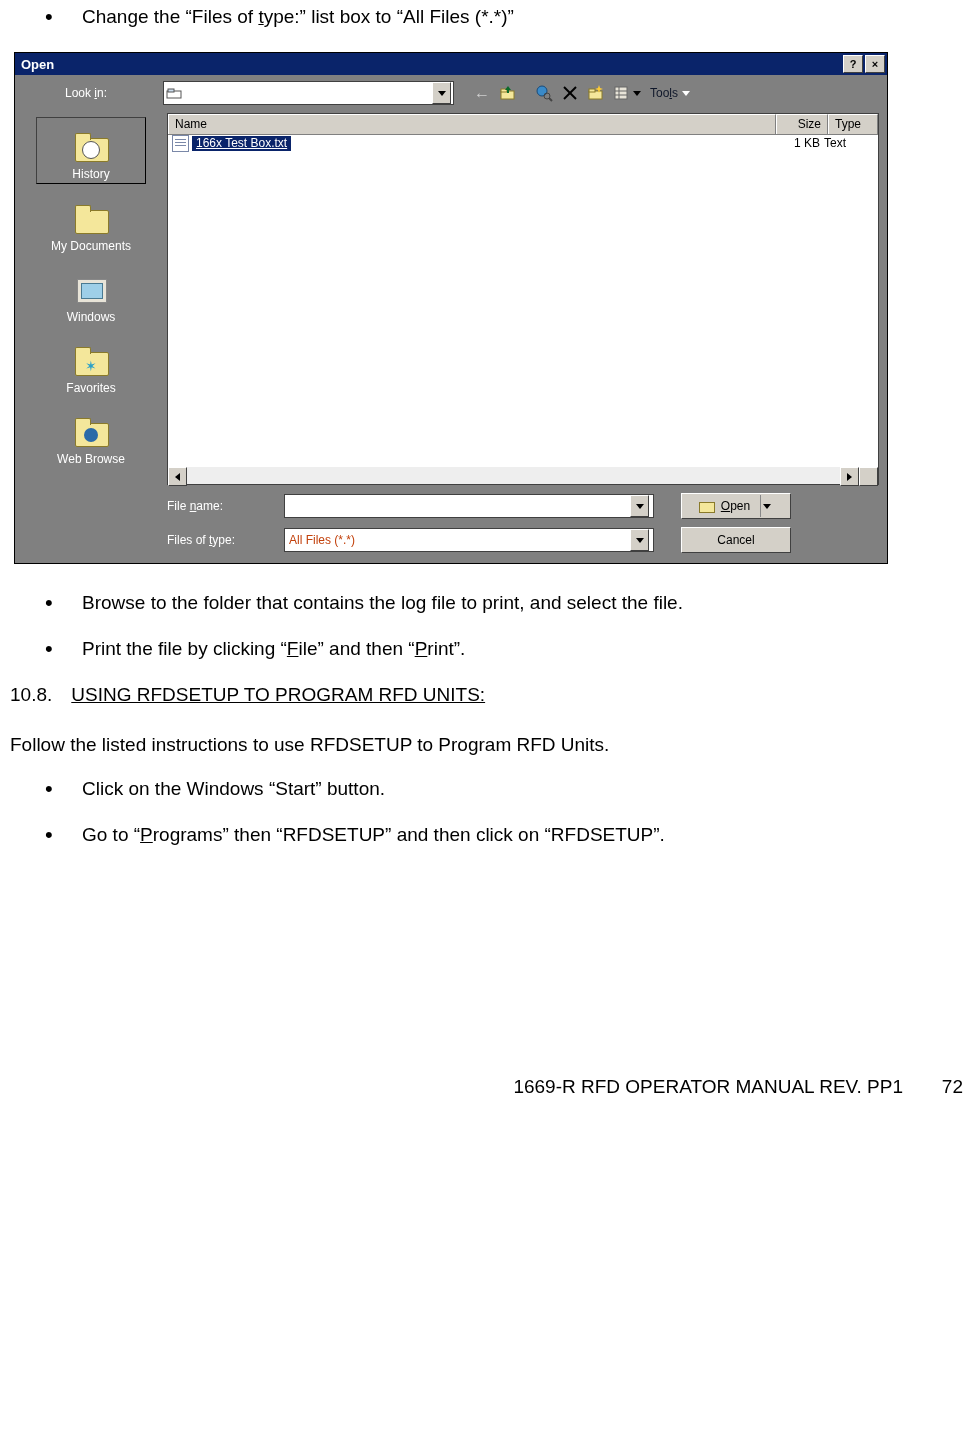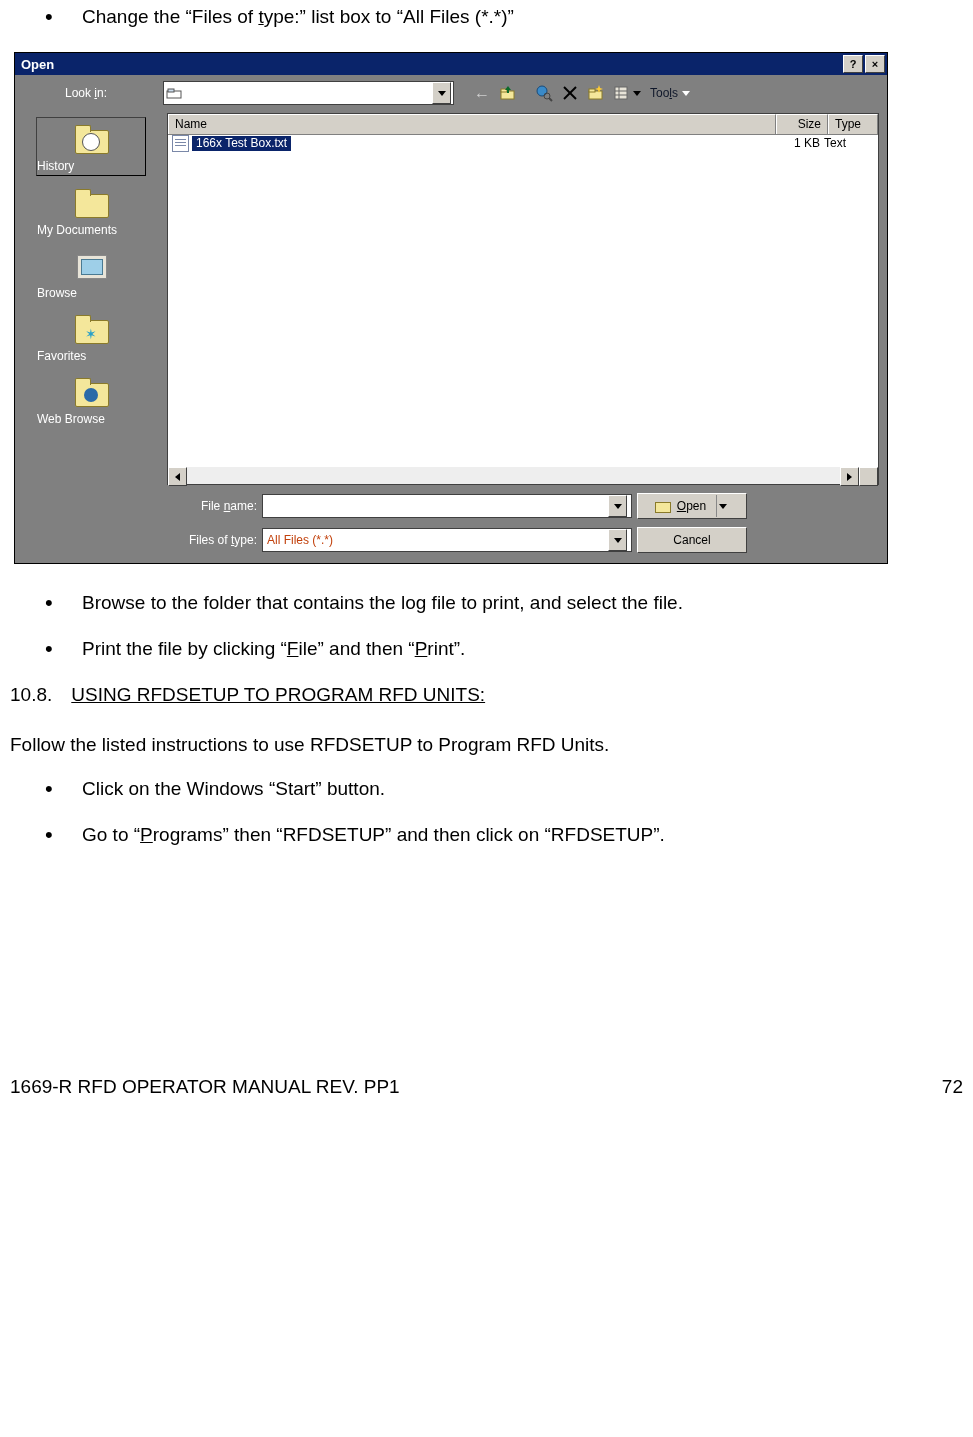--- a/index.html
+++ b/index.html
@@ -106,22 +106,22 @@
   .tools-btn { color:#0f172a; padding: 0 4px; height:22px; display:flex; align-items:center; gap:4px; }
 
   .left-rail {
     width: 140px;
     background: #808080;
     padding: 4px 6px 8px 6px;
     display: flex; flex-direction: column; gap: 6px;
     align-items: center;
   }
   .rail-item {
-    width: 108px; text-align: left; color: #fff;
-    padding: 4px 0 2px 0;
+    width: 108px; text-align: center; color: #fff;
+    padding: 12px 0 2px 0;
     font-size: 12px;
   }
   .rail-item.sel { border: 1px solid #000; border-top-color:#404040; border-left-color:#404040; background:#808080; }
   .rail-icon {
     width: 40px; height: 34px; margin: 0 auto 3px;
     position: relative;
   }
   
   .ico-folder::before {
     content:""; position:absolute; left:4px; top:8px; width:32px; height:22px;
@@ -178,37 +178,38 @@
     width:15px; height:15px; margin-right:3px;
     border:1px solid #7a88a8; background:#fff; position:relative;
   }
   .file-row .ficon::after {
     content:""; position:absolute; left:2px; top:3px; right:2px; height:1px; background:#7a88a8;
     box-shadow: 0 3px 0 #7a88a8, 0 6px 0 #7a88a8;
   }
   .file-row .fname {
     background:#0a246a; color:#fff; padding:0 4px; height:15px; line-height:15px;
     outline: 1px dotted #fff;
+    text-decoration: underline;
   }
   .file-row .fsize { margin-left:auto; width:52px; text-align:right; }
   .file-row .ftype { width:50px; padding-left:4px; }
   .hscroll {
     height:17px; background:#d4d0c8; display:flex;
   }
   .sbtn {
     width:17px;height:17px;background:#d4d0c8;
     border:1px solid #fff; border-right-color:#404040; border-bottom-color:#404040;
     display:flex;align-items:center;justify-content:center;
   }
   .strack { flex:1; background:#eee; }
   .sgrip { width:17px;height:17px;background:#d4d0c8;
     border:1px solid #fff; border-right-color:#404040; border-bottom-color:#404040; }
 
   .field-row {
-    display:flex; align-items:center; gap:5px; margin-top:8px; color:#fff;text-align:right;
+    display:flex; align-items:center; gap:27px; margin-top:8px; color:#fff;
   }
   .field-label { width:90px; }
   .combo {
     flex: 0 0 360px; height:22px; background:#fff; border:1px solid #404040;
     display:flex; align-items:center; padding:0 4px; color:#c2410c; font-size:12px;
   }
   .combo .drop {
     width:17px; height:20px; margin-left:auto;
     background:#d4d0c8; border:1px solid #fff;
     border-right-color:#404040; border-bottom-color:#404040;
@@ -242,21 +243,21 @@
     font-size: 19px; font-weight: normal; margin: 8px 0 28px 0;
   }
   .sec .num { display:inline-block; width:56px; }
   .intro { margin: 0 0 22px 0; }
 
   .footer {
     margin-top: 230px;
     display:flex;
     font-size:19px;
   }
-  .footer .ftext { flex:1; text-align:left; }
+  .footer .ftext { flex:1; text-align:right; }
   .footer .pg { width:60px; text-align:right; }
 
   svg.tbico { width:18px; height:18px; }
 </style>
 </head>
 <body>
 
 <ul class="bullet-list">
   <li>Change the “Files of <span class="underline">t</span>ype:” list box to “All Files (*.*)”</li>
 </ul>
@@ -336,21 +337,21 @@
             <span class="clock"></span>
           </div>
         <div>History</div>
       </div>
       <div class="rail-item">
         <div class="rail-icon ico-folder"></div>
         <div>My Documents</div>
       </div>
       <div class="rail-item">
         <div class="rail-icon ico-desktop"></div>
-        <div>Browse</div>
+        <div>Windows</div>
       </div>
       <div class="rail-item">
         <div class="rail-icon ico-folder ico-fav">
             <span class="star">✶</span>
           </div>
         <div>Favorites</div>
       </div>
       <div class="rail-item">
         <div class="rail-icon ico-folder ico-web">
             <span class="globe"></span>

